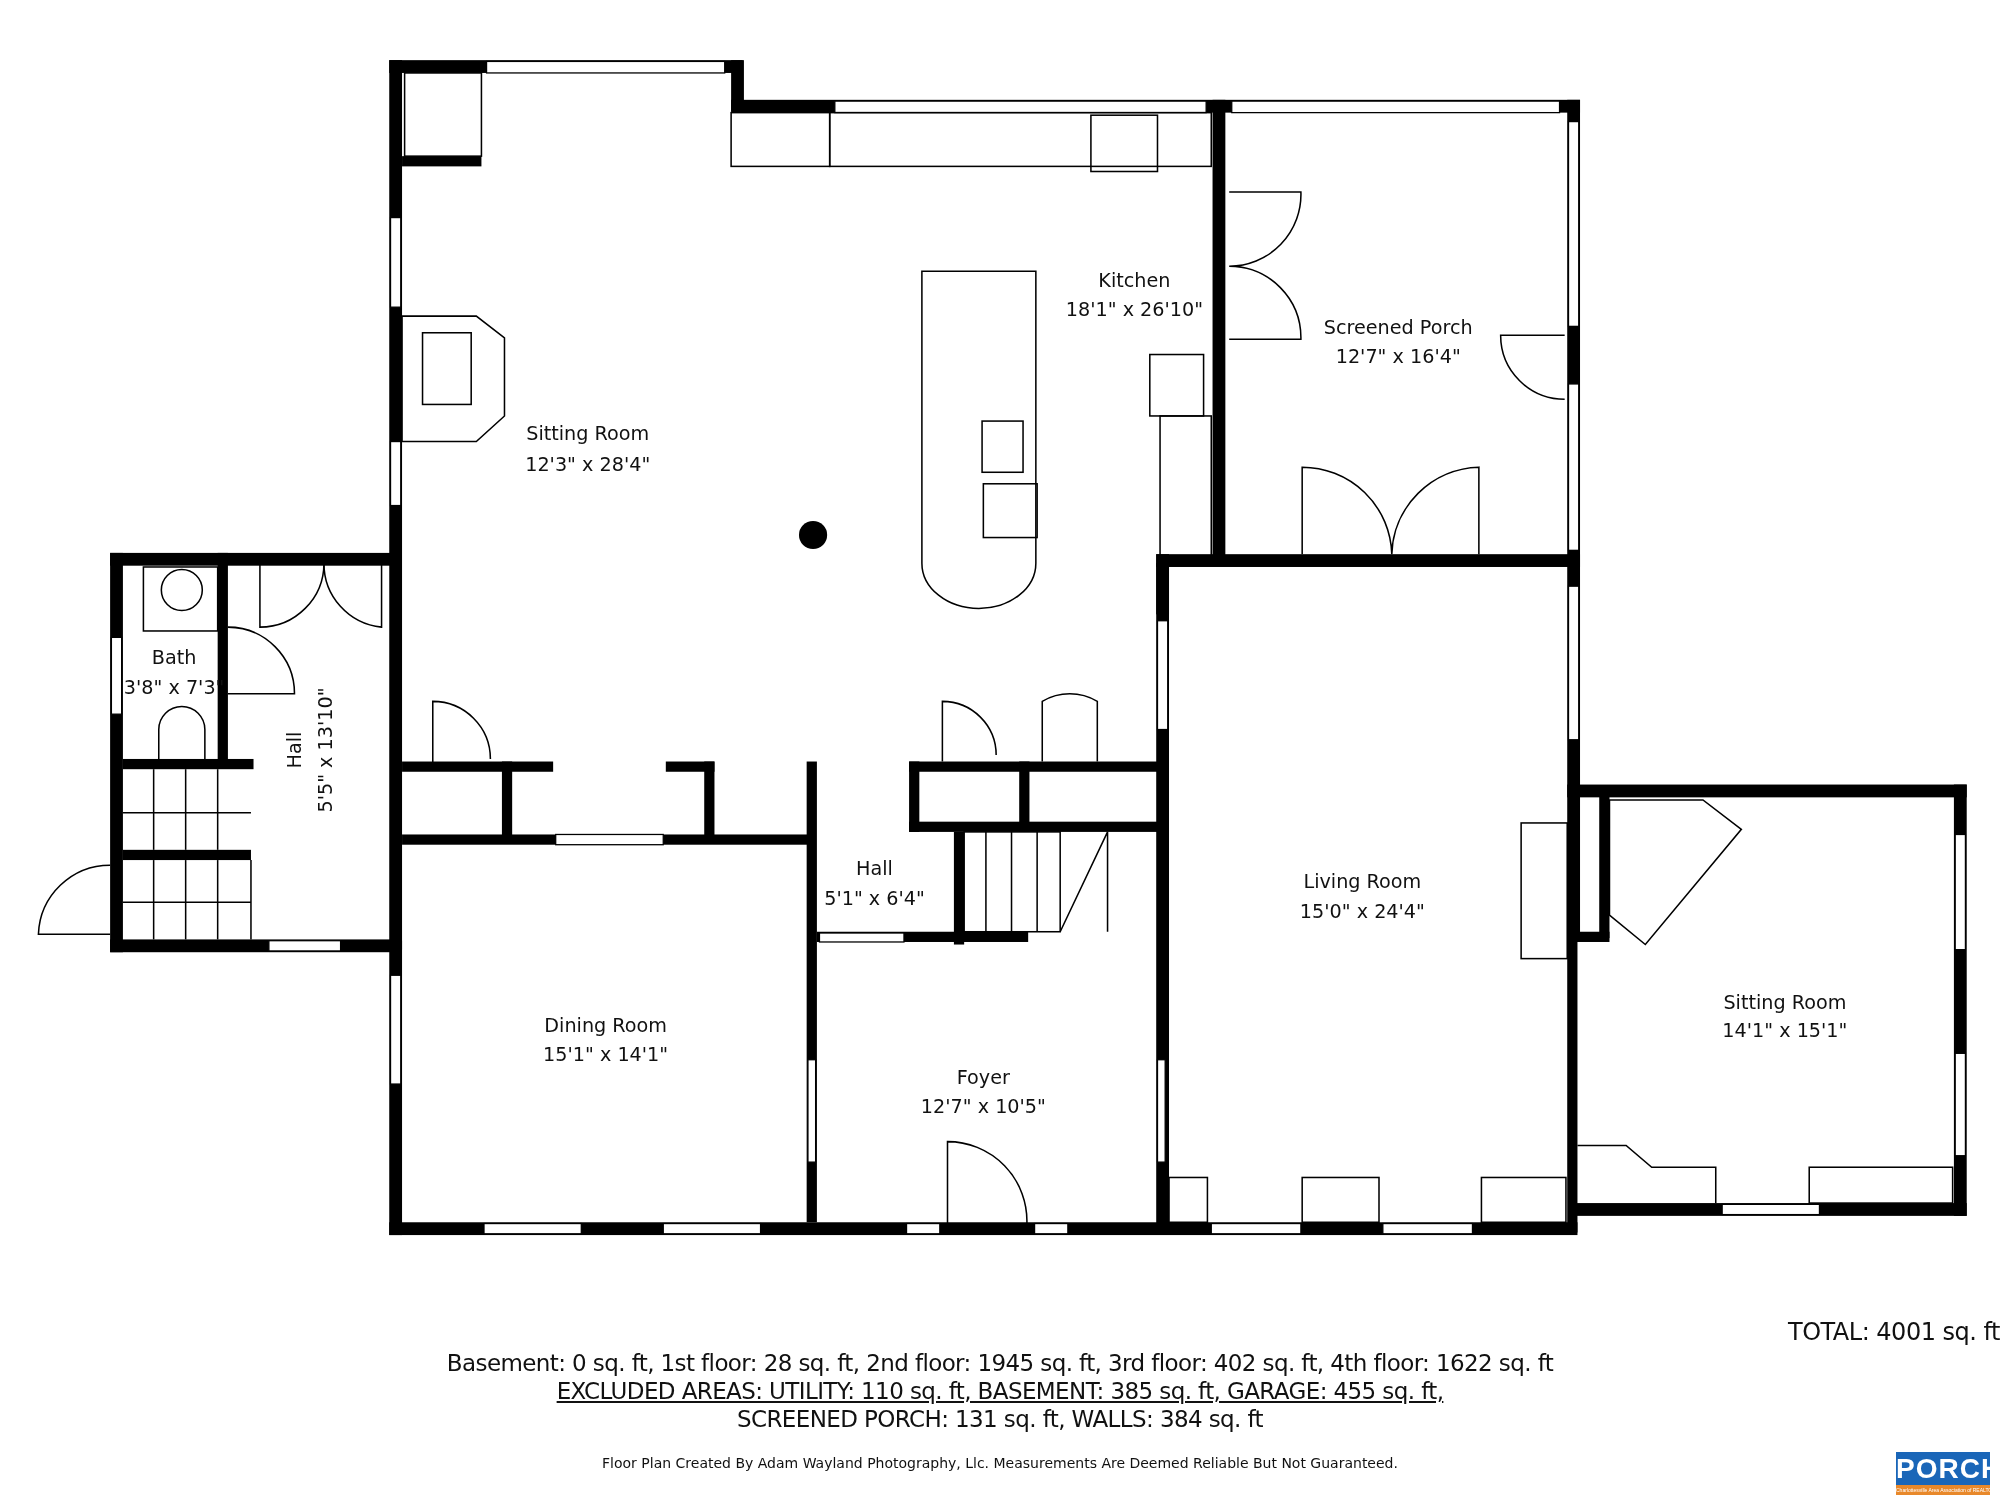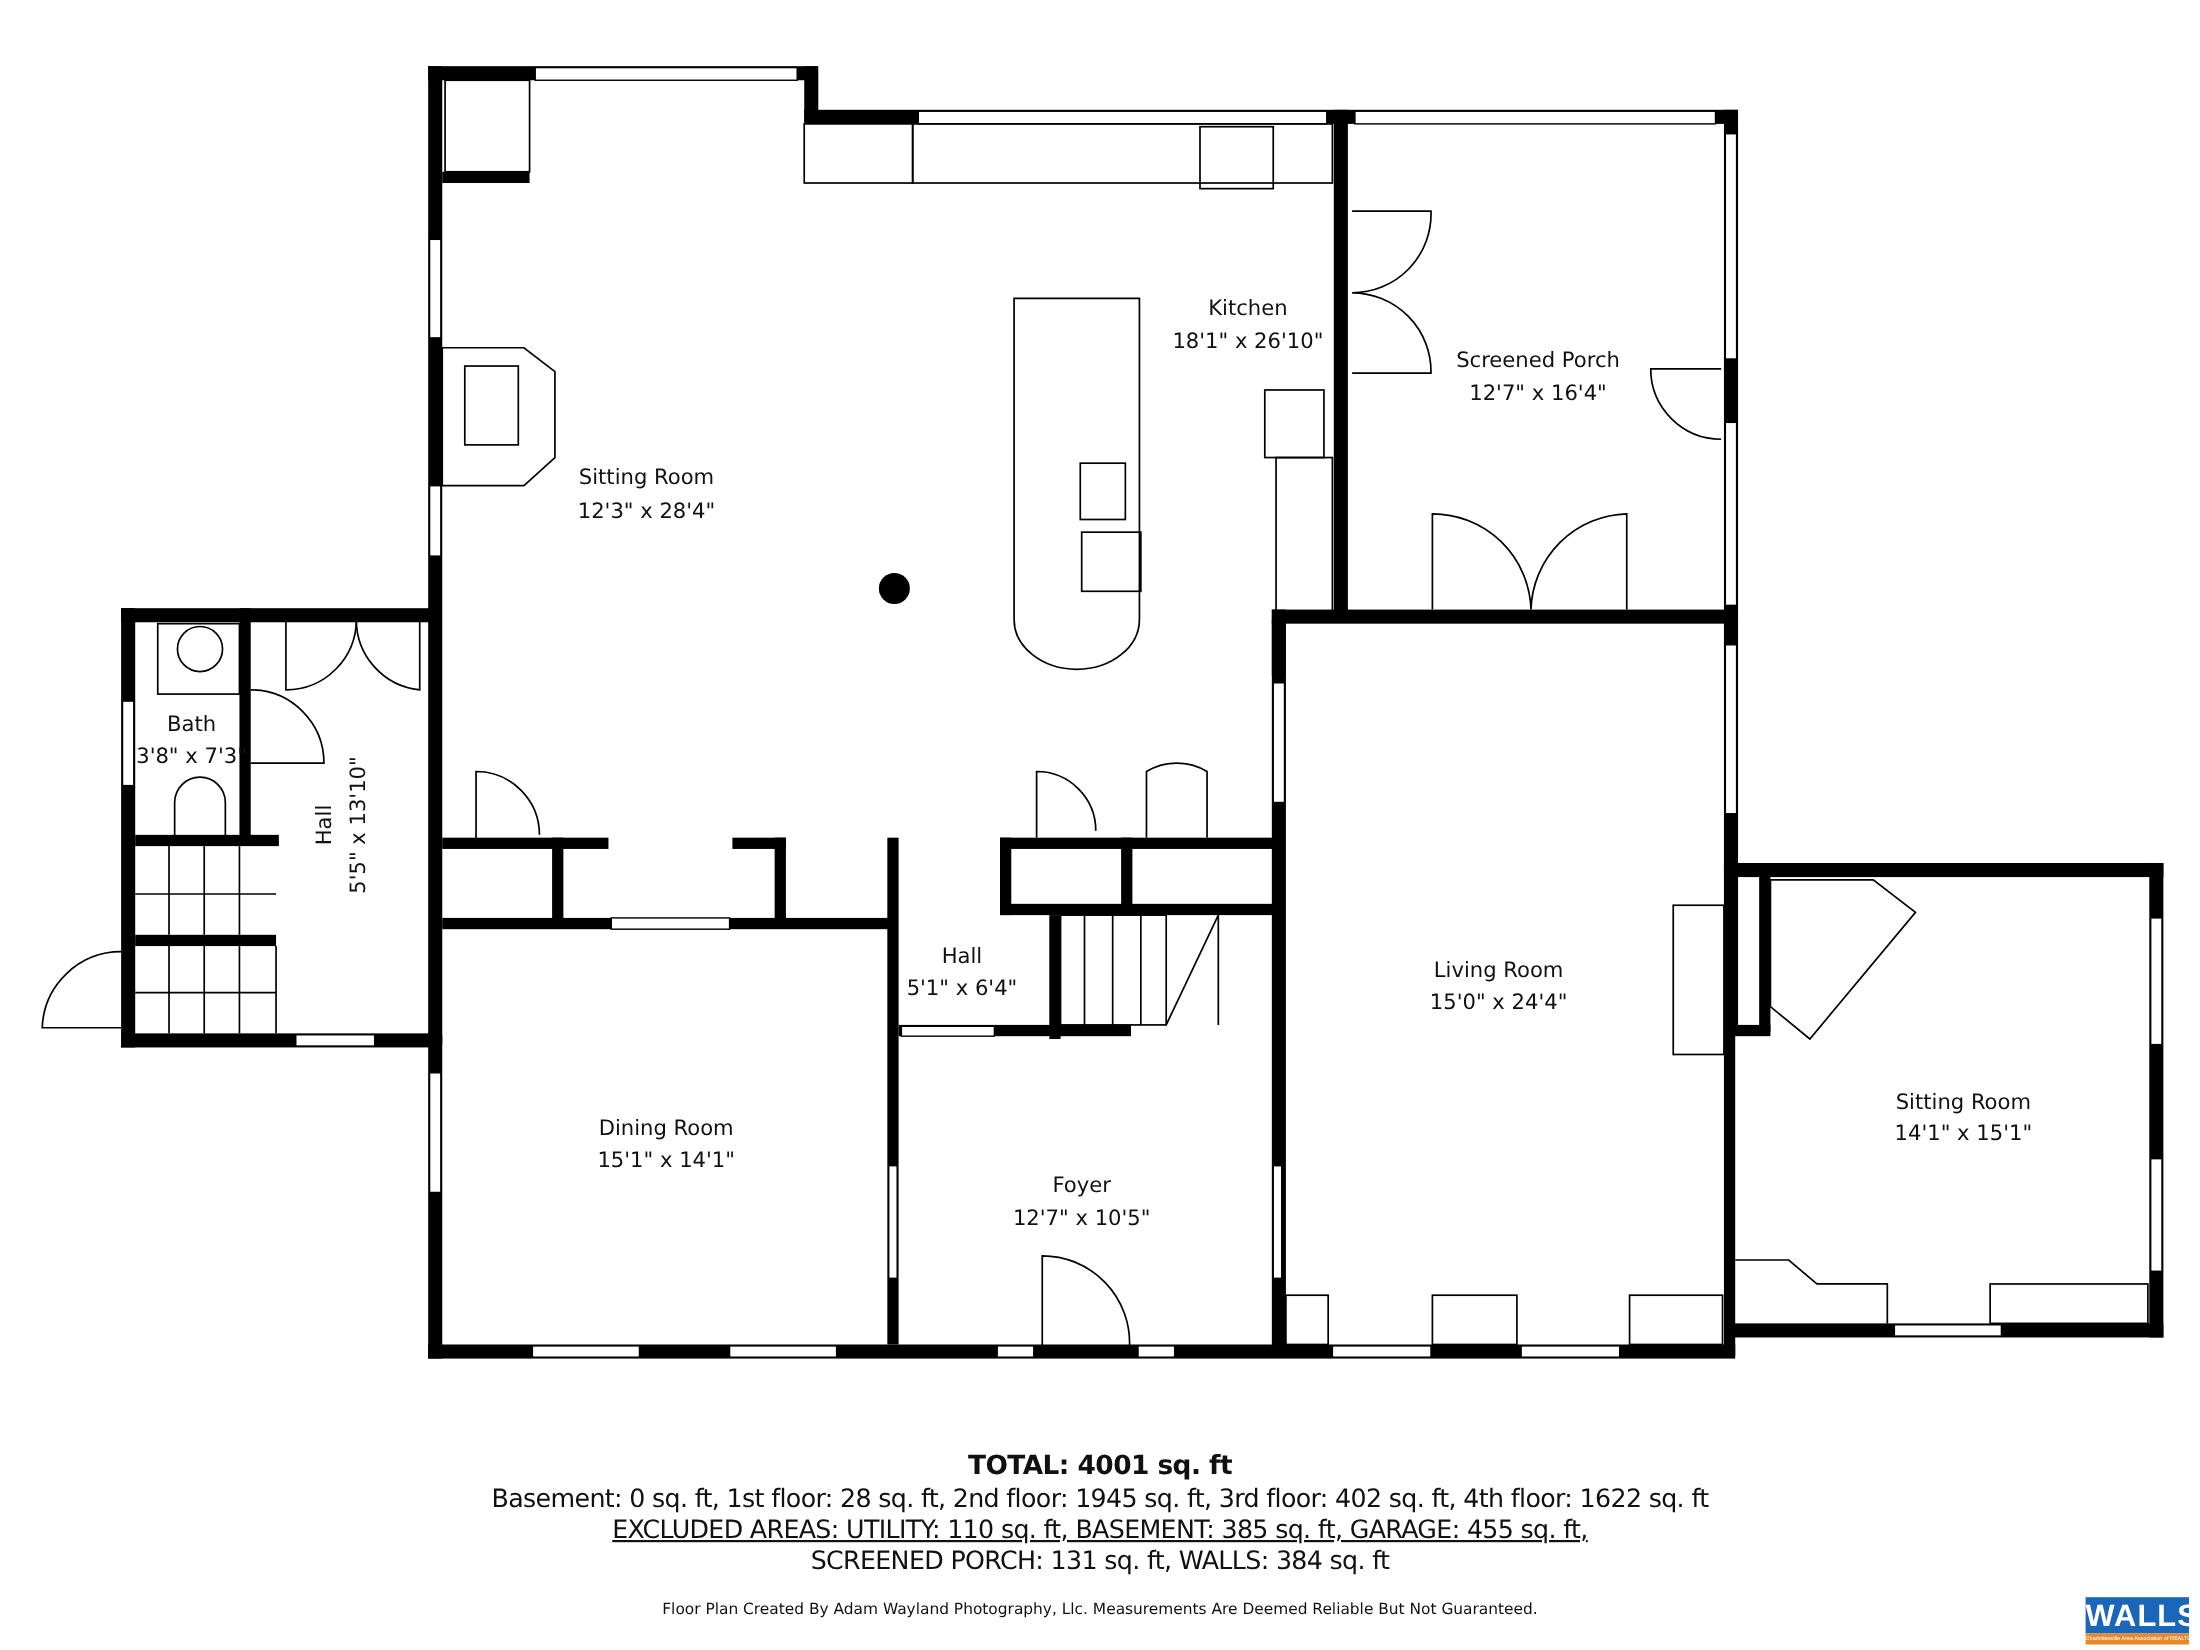--- a/index.html
+++ b/index.html
@@ -3,21 +3,21 @@
 <meta charset="utf-8">
 <style>
   html, body { margin:0; padding:0; background:#ffffff; }
   body { width:2000px; height:1500px; position:relative; overflow:hidden; font-family:"Liberation Sans", sans-serif; }
   #plan { position:absolute; left:0; top:0; width:2000px; height:1500px; }
   .wall { fill:#000; }
   .thin { fill:none; stroke:#000; stroke-width:1.2; }
   .win { fill:#fff; stroke:#000; stroke-width:1; }
   .room-label { font-family:"DejaVu Sans", sans-serif; font-size:15px; fill:#111; text-anchor:middle; }
   .footer { position:absolute; left:0; width:2000px; text-align:center; color:#111; font-family:"DejaVu Sans", sans-serif; }
-  #total { top:1318px; font-size:24px; font-weight:bold; letter-spacing:-0.5px; }
+  #total { top:1318px; font-size:24px; font-weight:normal; letter-spacing:-0.5px;text-align:right; }
   .line { font-size:23px; letter-spacing:-0.6px; }
   #line1 { top:1350px; }
   #line2 { top:1378px;text-decoration:underline; }
   #line3 { top:1406px; }
   #credit { top:1455px; font-size:14px; }
   #logo { position:absolute; left:1896px; top:1452px; width:94px; height:43px; }
   #logo .top { background:#1a66b8; color:#fff; height:33px; font-family:"Liberation Sans", sans-serif; font-size:28px; font-weight:bold; text-align:center; line-height:34px; letter-spacing:1px; }
   #logo .bottom { background:#e8882a; color:#fff; height:10px; font-size:5px; line-height:10px; text-align:center; white-space:nowrap; overflow:hidden; }
 </style>
 </head>
@@ -195,15 +195,15 @@
   </g>
 </svg>
 
 <div id="total" class="footer">TOTAL: 4001 sq. ft</div>
 <div id="line1" class="footer line">Basement: 0 sq. ft, 1st floor: 28 sq. ft, 2nd floor: 1945 sq. ft, 3rd floor: 402 sq. ft, 4th floor: 1622 sq. ft</div>
 <div id="line2" class="footer line">EXCLUDED AREAS: UTILITY: 110 sq. ft, BASEMENT: 385 sq. ft, GARAGE: 455 sq. ft,</div>
 <div id="line3" class="footer line">SCREENED PORCH: 131 sq. ft, WALLS: 384 sq. ft</div>
 <div id="credit" class="footer">Floor Plan Created By Adam Wayland Photography, Llc. Measurements Are Deemed Reliable But Not Guaranteed.</div>
 
 <div id="logo">
-  <div class="top">WALLS</div>
+  <div class="top">PORCH</div>
   <div class="bottom">Charlottesville Area Association of REALTORS®</div>
 </div>
 
 </body></html>

